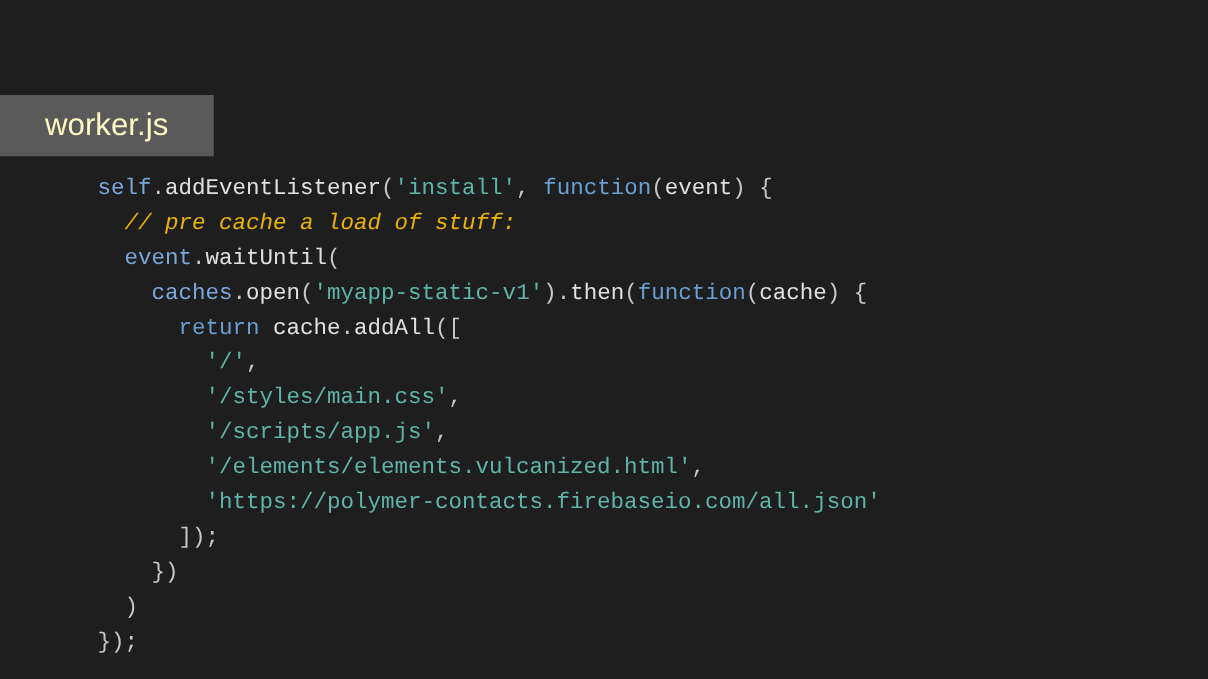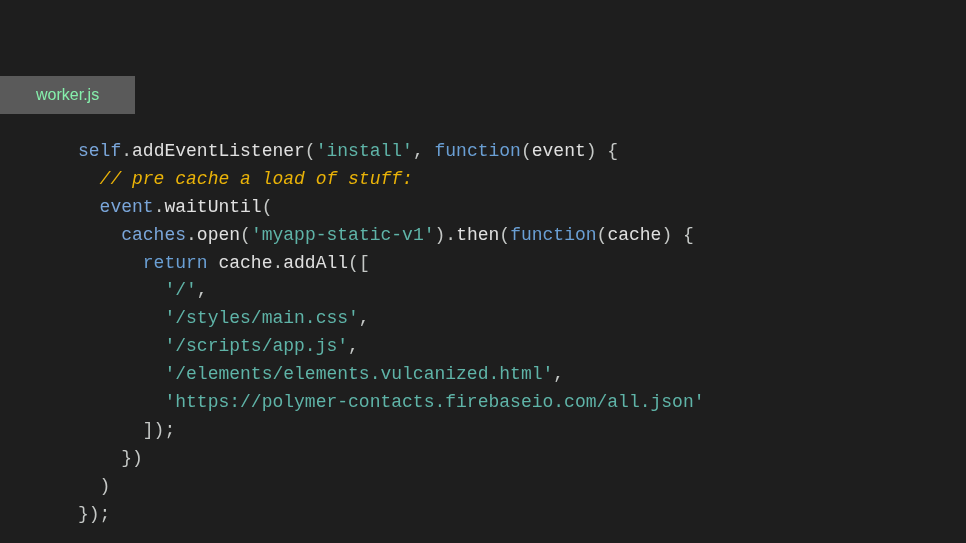--- a/index.html
+++ b/index.html
@@ -13,23 +13,23 @@
       background: #1e1e1e;
       font-family: 'Menlo', 'Consolas', 'Courier New', monospace;
       overflow: hidden;
       position: relative;
     }
     .tab {
       position: absolute;
       top: 76px;
       left: 0;
       background: #5a5a5a;
-      color: #86efac;
+      color: #fef9c3;
       padding: 10px 36px 10px 36px;
-      font-size: 16px;
+      font-size: 25px;
       font-family: -apple-system, BlinkMacSystemFont, 'Segoe UI', Helvetica, Arial, sans-serif;
       font-weight: 400;
     }
     .code-area {
       position: absolute;
       top: 138px;
       left: 78px;
       right: 40px;
       font-size: 18px;
       line-height: 1.55;

